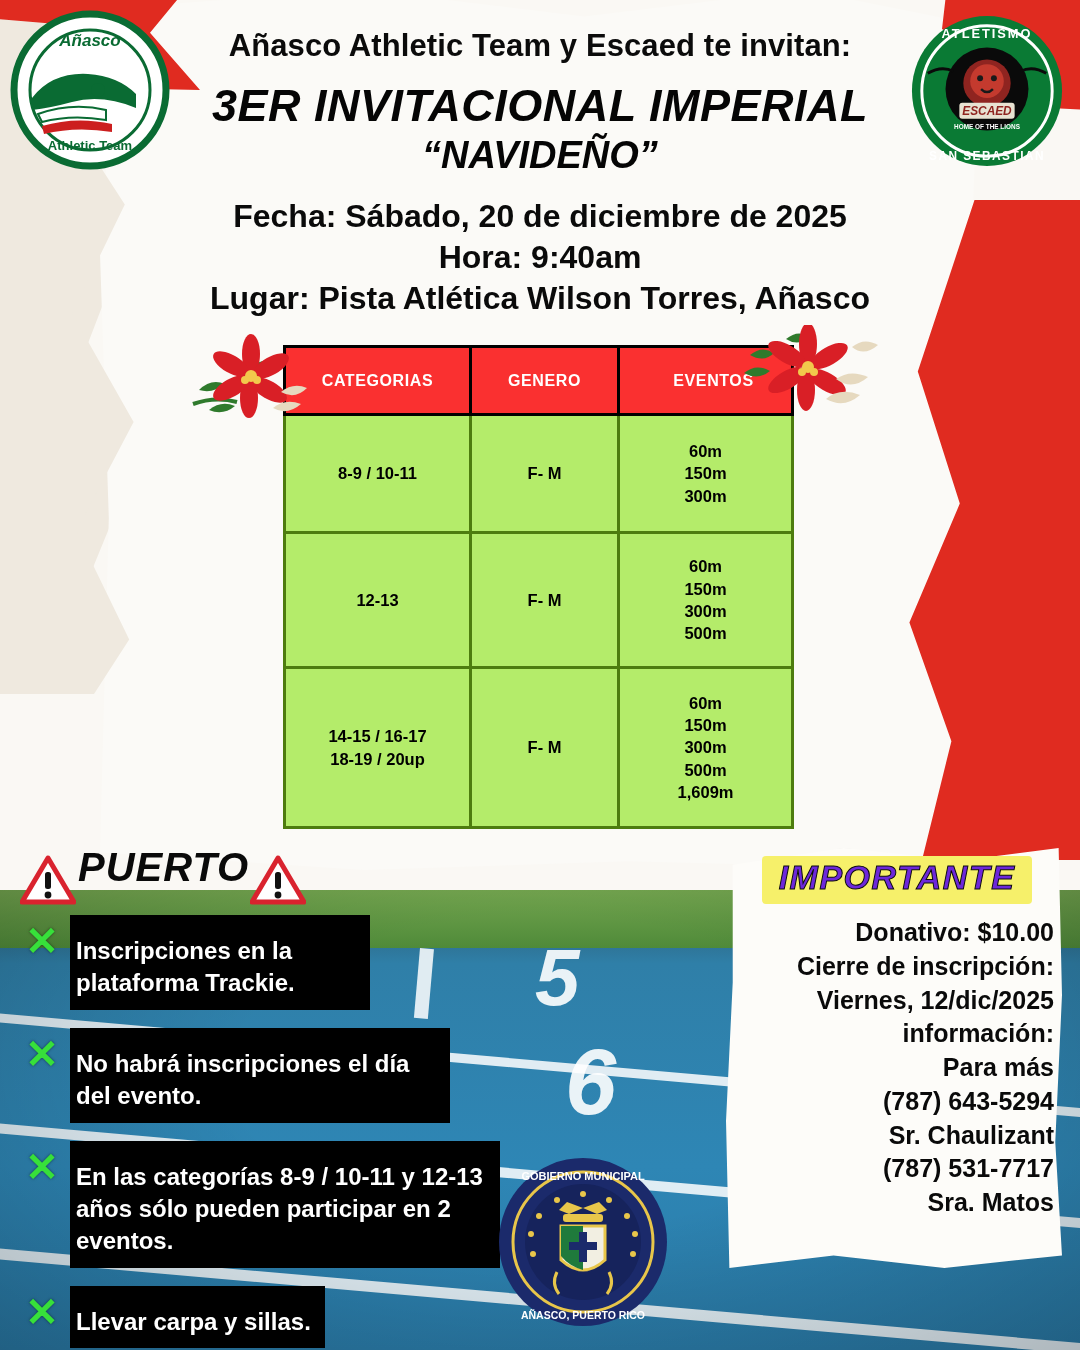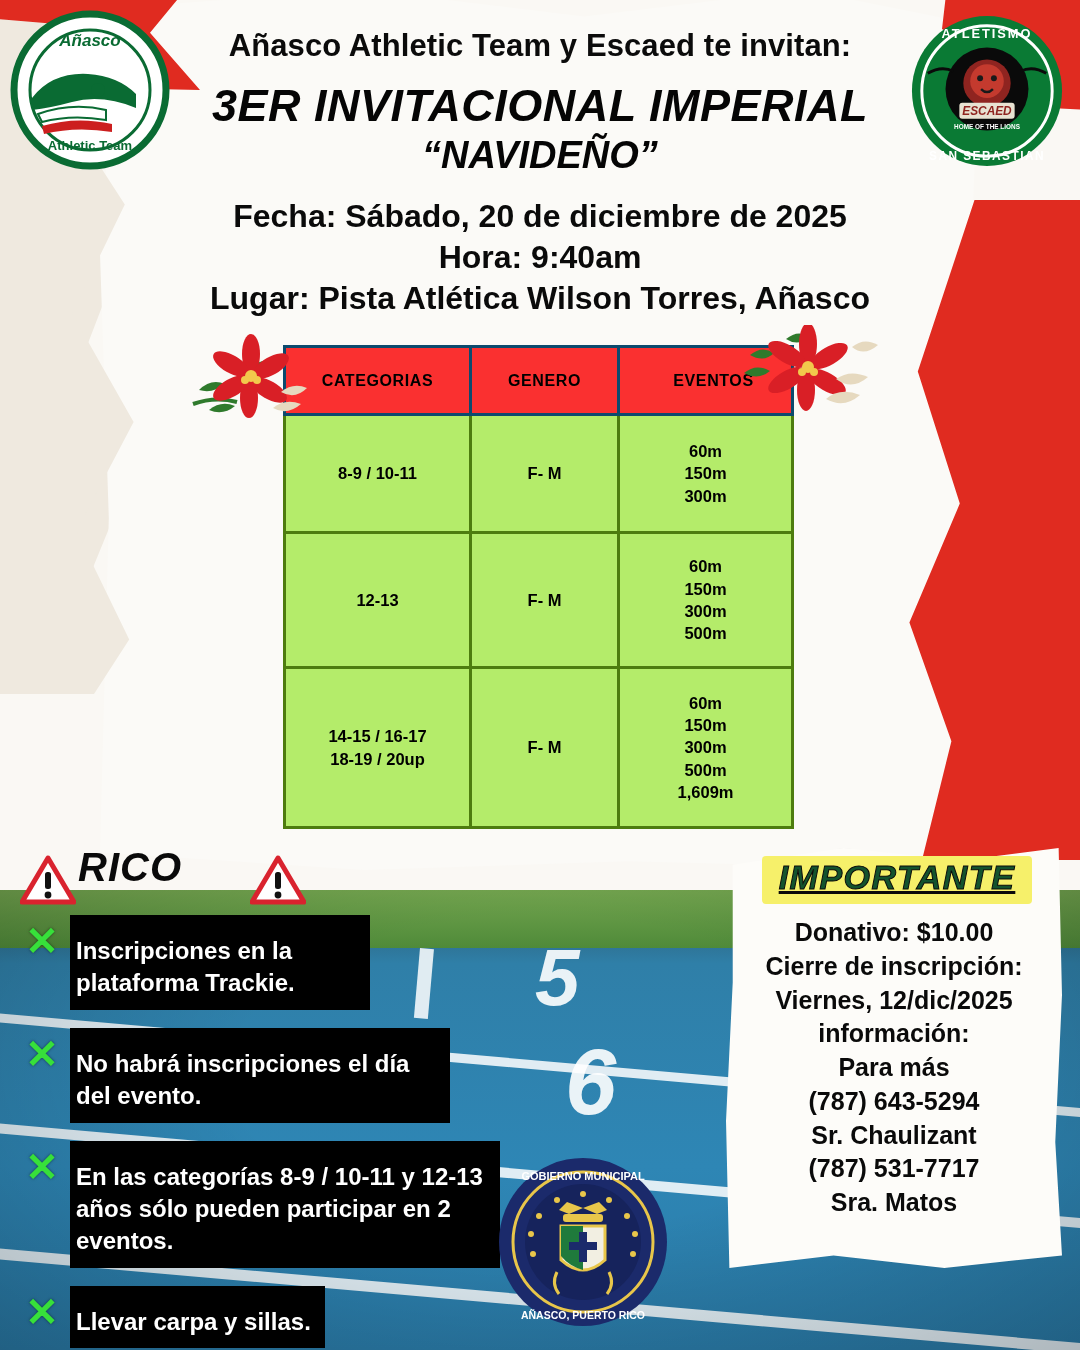--- a/index.html
+++ b/index.html
@@ -121,25 +121,25 @@
     position: absolute; left: 283px; top: 345px; width: 508px;
     z-index: 11;
   }
   table.cat-table {
     border-collapse: collapse;
     width: 508px;
     table-layout: fixed;
   }
   table.cat-table th {
     background: #fa3030;
-    color: #000000;
+    color: #ffffff;
     font-size: 16px;
     font-weight: bold;
     letter-spacing: 0.6px;
-    border: 3px solid #0c4a6e;
+    border: 3px solid #000000;
     height: 68px;
     vertical-align: middle;
   }
   table.cat-table td {
     background: #b4ec6a;
     border: 3px solid #4d7c0f;
     text-align: center;
     font-size: 16.5px;
     font-weight: bold;
     color: #000;
@@ -192,28 +192,27 @@
   }
   .imp-title-bg {
     position: absolute; right: 48px; top: 856px; width: 270px; height: 48px;
     background: #f6f06a; z-index: 15;
     border-radius: 4px;
   }
   .imp-title {
     position: absolute; right: 48px; top: 858px; width: 270px;
     text-align: center; z-index: 16;
     font-size: 34px; font-weight: bold; font-style: italic;
-    color: #14532d;
+    color: #6d28d9;
     letter-spacing: 1.5px;
-    text-decoration: underline;
     -webkit-text-stroke: 1px #0a0a0a;
   }
   .imp-body {
     position: absolute; right: 26px; top: 916px; width: 320px;
-    text-align: center; z-index: 16;
+    text-align: right; z-index: 16;
     font-size: 25px; font-weight: bold; color: #0a0a0a; line-height: 1.35;
   }
 
   
   .seal {
     position: absolute; left: 497px; bottom: 22px; width: 172px; height: 172px; z-index: 14;
   }
 </style>
 </head>
 <body>
@@ -387,21 +386,21 @@
     </table>
   </div>
 
   <div class="warn-tri" style="left:20px; top:855px;">
     <svg viewBox="0 0 56 50" width="56" height="50">
       <path d="M28 3 L54 47 L2 47 Z" fill="#ffffff" stroke="#d9232e" stroke-width="5" stroke-linejoin="round"></path>
       <rect x="25" y="17" width="6" height="17" rx="2.5" fill="#111"></rect>
       <circle cx="28" cy="40" r="3.4" fill="#111"></circle>
     </svg>
   </div>
-  <div class="notas-text">RICO</div>
+  <div class="notas-text">PUERTO</div>
   <div class="warn-tri" style="left:250px; top:855px;">
     <svg viewBox="0 0 56 50" width="56" height="50">
       <path d="M28 3 L54 47 L2 47 Z" fill="#ffffff" stroke="#d9232e" stroke-width="5" stroke-linejoin="round"></path>
       <rect x="25" y="17" width="6" height="17" rx="2.5" fill="#111"></rect>
       <circle cx="28" cy="40" r="3.4" fill="#111"></circle>
     </svg>
   </div>
 
   <div class="notes-list">
     <div class="note-item">

